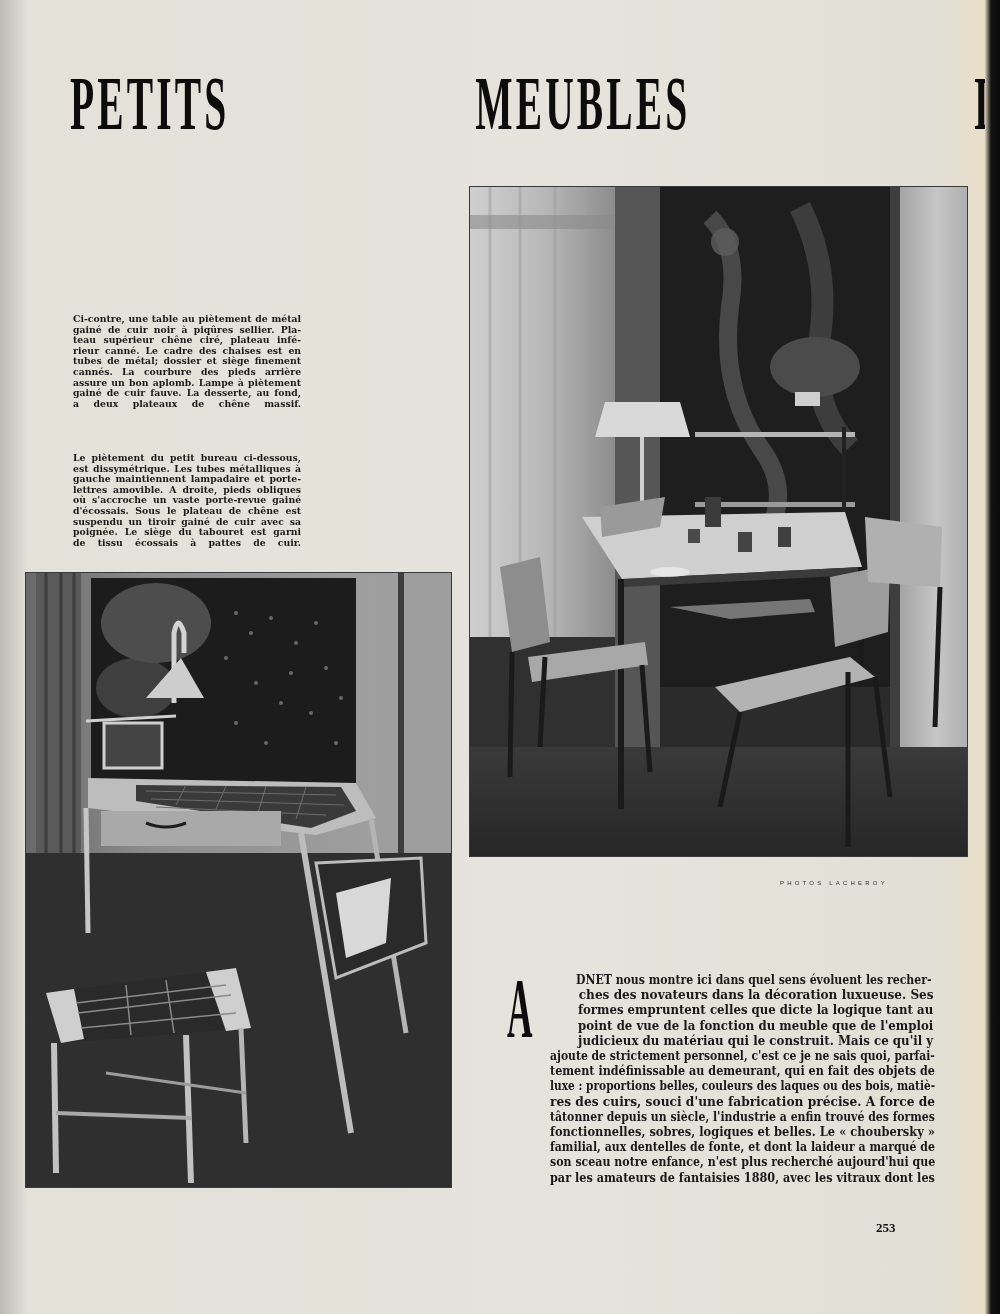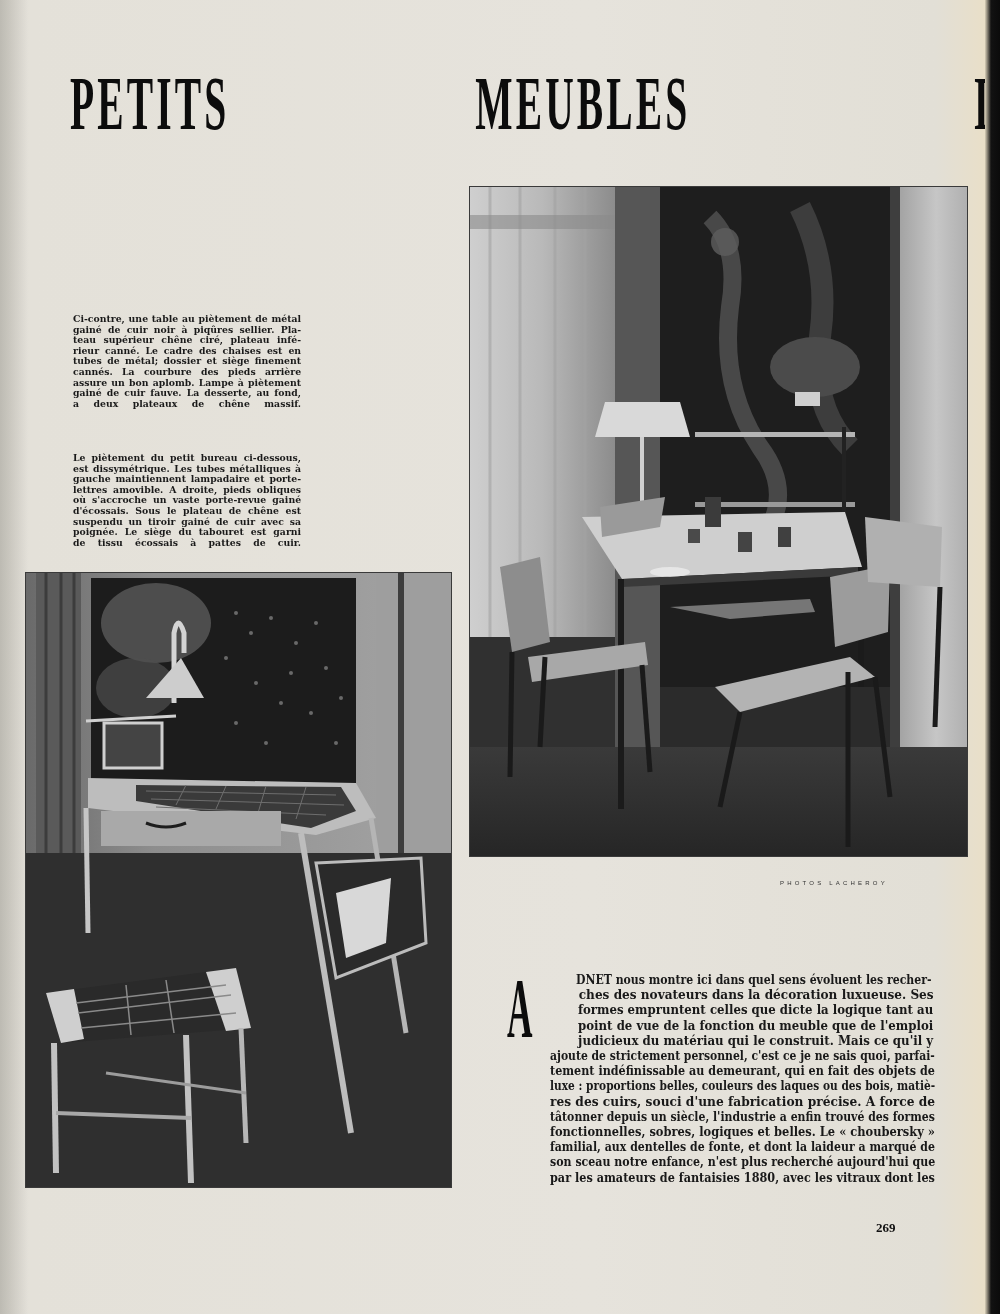--- a/index.html
+++ b/index.html
@@ -305,15 +305,15 @@
     <div class="line" style="display: block; transform: scaleX(0.887); width: 434px;">tement indéfinissable au demeurant, qui en fait des objets de</div>
     <div class="line" style="display: block; transform: scaleX(0.841); width: 458px;">luxe : proportions belles, couleurs des laques ou des bois, matiè-</div>
     <div class="line" style="display: block; transform: scaleX(0.97); width: 397px;">res des cuirs, souci d'une fabrication précise. A force de</div>
     <div class="line" style="display: block; transform: scaleX(0.865); width: 445px;">tâtonner depuis un siècle, l'industrie a enfin trouvé des formes</div>
     <div class="line" style="display: block; transform: scaleX(0.908); width: 424px;">fonctionnelles, sobres, logiques et belles. Le « choubersky »</div>
     <div class="line" style="display: block; transform: scaleX(0.869); width: 443px;">familial, aux dentelles de fonte, et dont la laideur a marqué de</div>
     <div class="line" style="display: block; transform: scaleX(0.875); width: 440px;">son sceau notre enfance, n'est plus recherché aujourd'hui que</div>
     <div class="line" style="display: block; transform: scaleX(0.893); width: 431px;">par les amateurs de fantaisies 1880, avec les vitraux dont les</div>
   </div>
 
-  <div class="page-number">269</div>
+  <div class="page-number">253</div>
 </div>
 <div class="page-edge"></div>
 
 </body></html>

